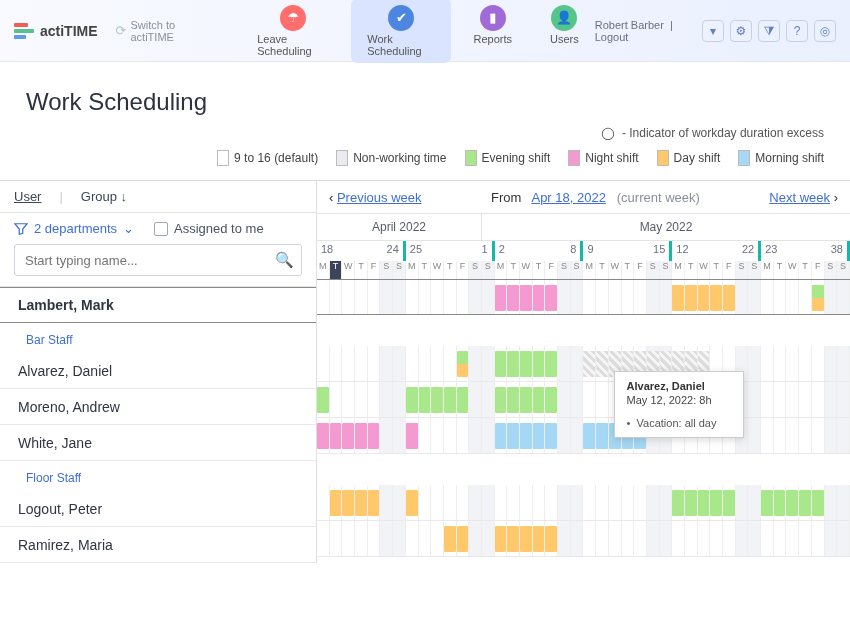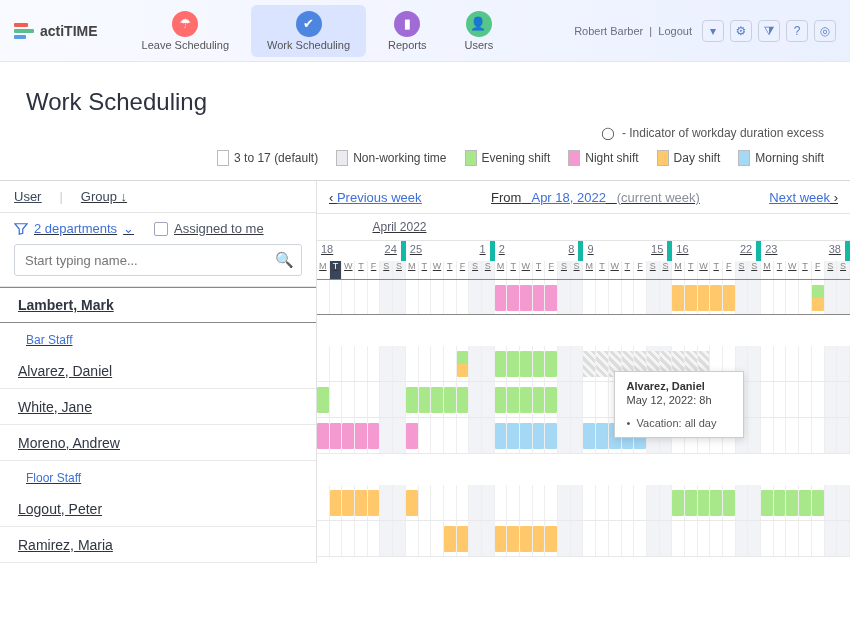--- a/index.html
+++ b/index.html
@@ -18,21 +18,21 @@
 .top-right { margin-left: auto; display: flex; align-items: center; gap: 10px; font-size: 11px; color: #6a6f80; }
 .top-right a { color: #6a6f80; text-decoration: none; cursor: pointer; }
 .top-right-icons { display: flex; gap: 6px; }
 .right-icon { width: 22px; height: 22px; border-radius: 4px; border: 1px solid #c8d0e0; display: flex; align-items: center; justify-content: center; color: #5a7fc4; font-size: 12px; cursor: pointer; }
 .page-title { font-size: 24px; font-weight: normal; padding: 26px 26px 10px; color: #2c3240; }
 .duration-note { text-align: right; padding: 0 26px; font-size: 12px; color: #555; }
 .duration-note::before { content: "◯"; font-size: 12px; margin-right: 4px; }
 .legend { display: flex; justify-content: flex-end; gap: 18px; padding: 10px 26px 14px; font-size: 12px; color: #444; }
 .legend-item { display: flex; align-items: center; gap: 5px; }
 .swatch { width: 12px; height: 16px; border: 1px solid #bbb; }
-.main { display: flex; text-decoration: underline; }
+.main { display: flex; }
 .left-panel { width: 316px; border-top: 1px solid #d8d8d8; }
 .left-header { display: flex; align-items: center; padding: 10px 14px; border-bottom: 1px solid #e4e4e4; height: 32px; gap: 18px; }
 .sort-btn { color: #3b4759; font-size: 13px; cursor: pointer; }
 .sort-btn.active { text-decoration: underline; }
 .filters { padding: 8px 14px 10px; border-bottom: 1px solid #e4e4e4; }
 .filter-row1 { display: flex; align-items: center; gap: 20px; color: #3d6fd6; font-size: 13px; margin-bottom: 8px; }
 .dept-filter { display: flex; align-items: center; gap: 6px; cursor: pointer; }
 .funnel { width: 14px; height: 14px; }
 .assigned { display: flex; align-items: center; gap: 6px; color: #4a5264; cursor: pointer; }
 .checkbox { width: 14px; height: 14px; border: 1px solid #a0a6b6; border-radius: 2px; }
@@ -45,21 +45,21 @@
 .user-row.top { border-top: 1px solid #888; border-bottom: 1px solid #888; font-weight: bold; }
 
 .right-panel { flex: 1; border-top: 1px solid #d8d8d8; border-left: 1px solid #e0e0e0; position: relative; }
 .date-nav { display: flex; align-items: center; justify-content: space-between; padding: 6px 12px; height: 32px; font-size: 13px; }
 .link { color: #3d6fd6; cursor: pointer; text-decoration: underline; }
 .muted { color: #8a8f9c; }
 .month-row { display: flex; border-top: 1px solid #e4e4e4; border-bottom: 1px solid #e4e4e4; height: 28px; font-size: 12px; color: #575c6b; }
 .month-cell { display: flex; align-items: center; justify-content: center; border-right: 1px solid #e4e4e4; }
 .month-cell:last-child { border-right: none; }
 .week-row { display: flex; height: 20px; font-size: 11px; color: #6c7180; }
-.week-cell { border-right: 5px solid #14b8a6; display: flex; justify-content: space-between; padding: 2px 4px; }
+.week-cell { border-right: 3px solid #14b8a6; display: flex; justify-content: space-between; padding: 2px 4px; }
 .dow-row { display: flex; height: 18px; font-size: 9px; }
 .dow-cell { border-right: 1px solid #eee; text-align: center; color: #888; }
 .dow-cell.we { background: #f2f3f6; }
 .dow-cell.cur { background: #3a4559; color: #fff; }
 .grid-row { display: flex; height: 36px; border-bottom: 1px solid #e9e9e9; }
 .grid-row.top { border-top: 1px solid #888; border-bottom: 1px solid #888; }
 .grid-group-spacer { height: 31px; }
 .day-cell { border-right: 1px solid #eee; position: relative; }
 .day-cell.we { background: #f2f3f6; }
 .block { height: 26px; margin-top: 5px; border-radius: 1px; }
@@ -75,20 +75,21 @@
 
 <div class="topbar">
   <div class="logo">
     <span class="logo-icon">
       <span style="background:#f06050;width:70%"></span>
       <span style="background:#5abf8c;width:100%"></span>
       <span style="background:#5a9de6;width:60%"></span>
     </span>
     <span>actiTIME</span>
   </div>
+  <div class="switch-link">Switch to actiTIME</div>
   <div class="nav">
     <div class="nav-item">
       <span class="nav-icon" style="background:#ff6d6d">☂</span>
       <span>Leave Scheduling</span>
     </div>
     <div class="nav-item active">
       <span class="nav-icon" style="background:#4d86e0">✔</span>
       <span>Work Scheduling</span>
     </div>
     <div class="nav-item">
@@ -115,21 +116,21 @@
     </div>
   </div>
 </div>
 
 <h1 class="page-title">Work Scheduling</h1>
 <div class="duration-note"> - Indicator of workday duration excess</div>
 
 <div class="legend" id="legend">
       <div class="legend-item">
         <span class="swatch" style="background: rgb(255, 255, 255);"></span>
-        <span>3 to 17 (default)</span>
+        <span>9 to 16 (default)</span>
       </div>
       <div class="legend-item">
         <span class="swatch" style="background: rgb(233, 235, 241);"></span>
         <span>Non-working time</span>
       </div>
       <div class="legend-item">
         <span class="swatch" style="background: rgb(168, 232, 138);"></span>
         <span>Evening shift</span>
       </div>
       <div class="legend-item">
@@ -170,60 +171,61 @@
       </div>
       <div class="search-box">
         <input placeholder="Start typing name..." style="">
         <span class="search-icon">🔍</span>
       </div>
     </div>
     <div class="user-list" id="user-list">
           <div class="user-row top">Lambert, Mark</div>
           <div class="group-label">Bar Staff</div>
           <div class="user-row">Alvarez, Daniel</div>
+          <div class="user-row">Moreno, Andrew</div>
           <div class="user-row">White, Jane</div>
-          <div class="user-row">Moreno, Andrew</div>
           <div class="group-label">Floor Staff</div>
           <div class="user-row">Logout, Peter</div>
           <div class="user-row">Ramirez, Maria</div>
         </div>
   </div>
 
   <div class="right-panel">
     <div class="date-nav">
       <span>‹ <span class="link">Previous week</span></span>
       <span>
         <span>From</span>&nbsp;&nbsp;
         <span class="link">Apr 18, 2022</span>&nbsp;&nbsp;
         <span class="muted">(current week)</span>
       </span>
       <span><span class="link">Next week</span> ›</span>
     </div>
     <div class="month-row" id="month-row">
           <div class="month-cell" style="width: 164.976px;">April 2022</div>
+          <div class="month-cell" style="width: 368.024px;">May 2022</div>
         </div>
     <div class="week-row" id="week-row">
           <div class="week-cell" style="width: 88.8333px;">
             <span>18</span>
             <span>24</span>
           </div>
           <div class="week-cell" style="width: 88.8333px;">
             <span>25</span>
             <span>1</span>
           </div>
           <div class="week-cell" style="width: 88.8333px;">
             <span>2</span>
             <span>8</span>
           </div>
           <div class="week-cell" style="width: 88.8333px;">
             <span>9</span>
             <span>15</span>
           </div>
           <div class="week-cell" style="width: 88.8333px;">
-            <span>16</span>
+            <span>12</span>
             <span>22</span>
           </div>
           <div class="week-cell" style="width: 88.8333px;">
             <span>23</span>
             <span>38</span>
           </div>
         </div>
     <div class="dow-row" id="dow-row">
           <div class="dow-cell" style="width: 12.6905px;">M</div>
           <div class="dow-cell cur" style="width: 12.6905px;">T</div>

